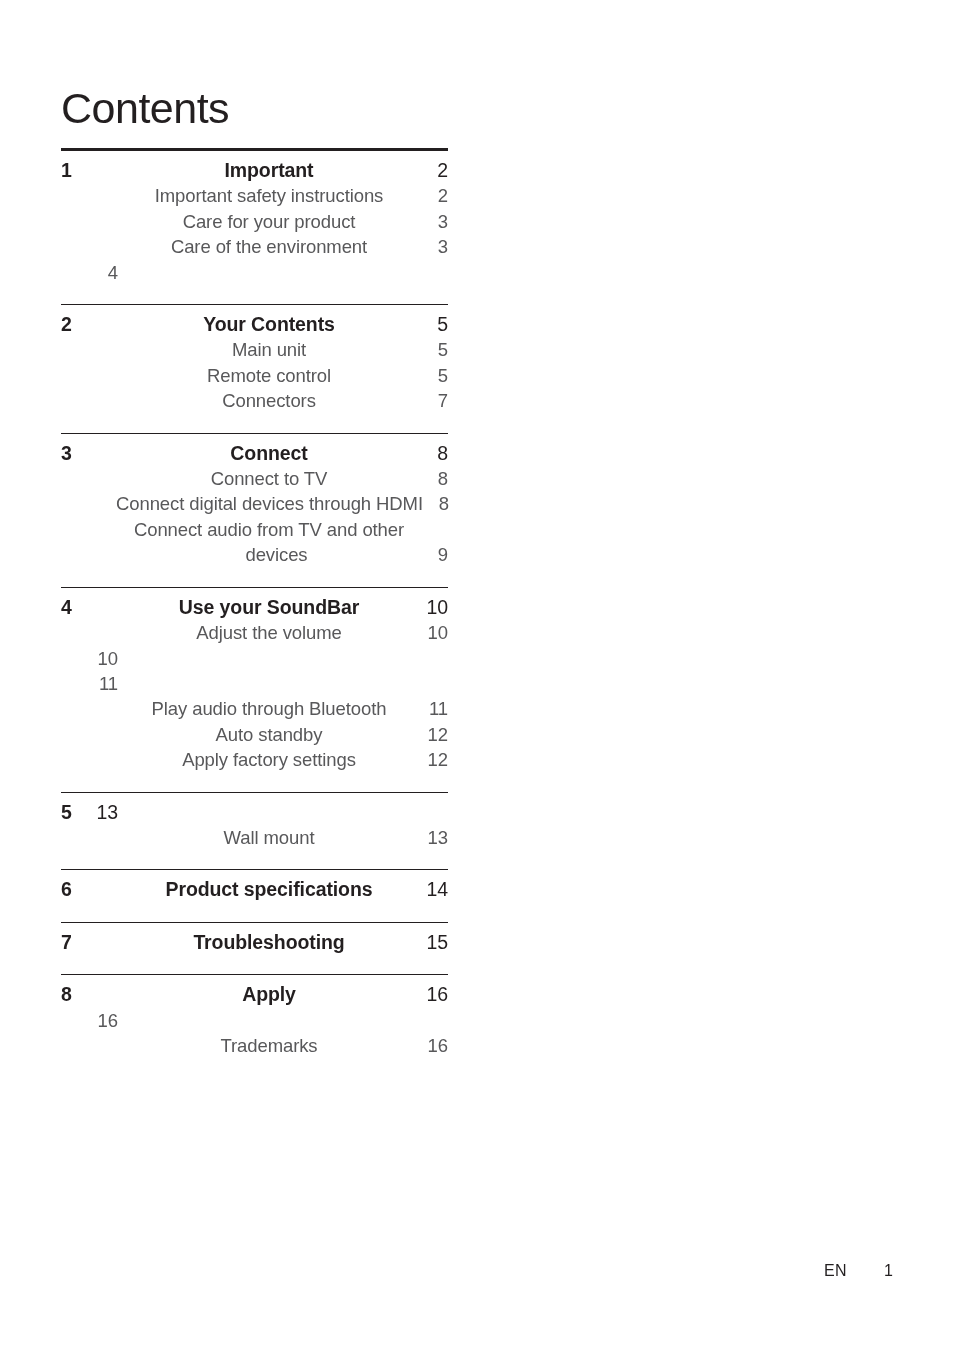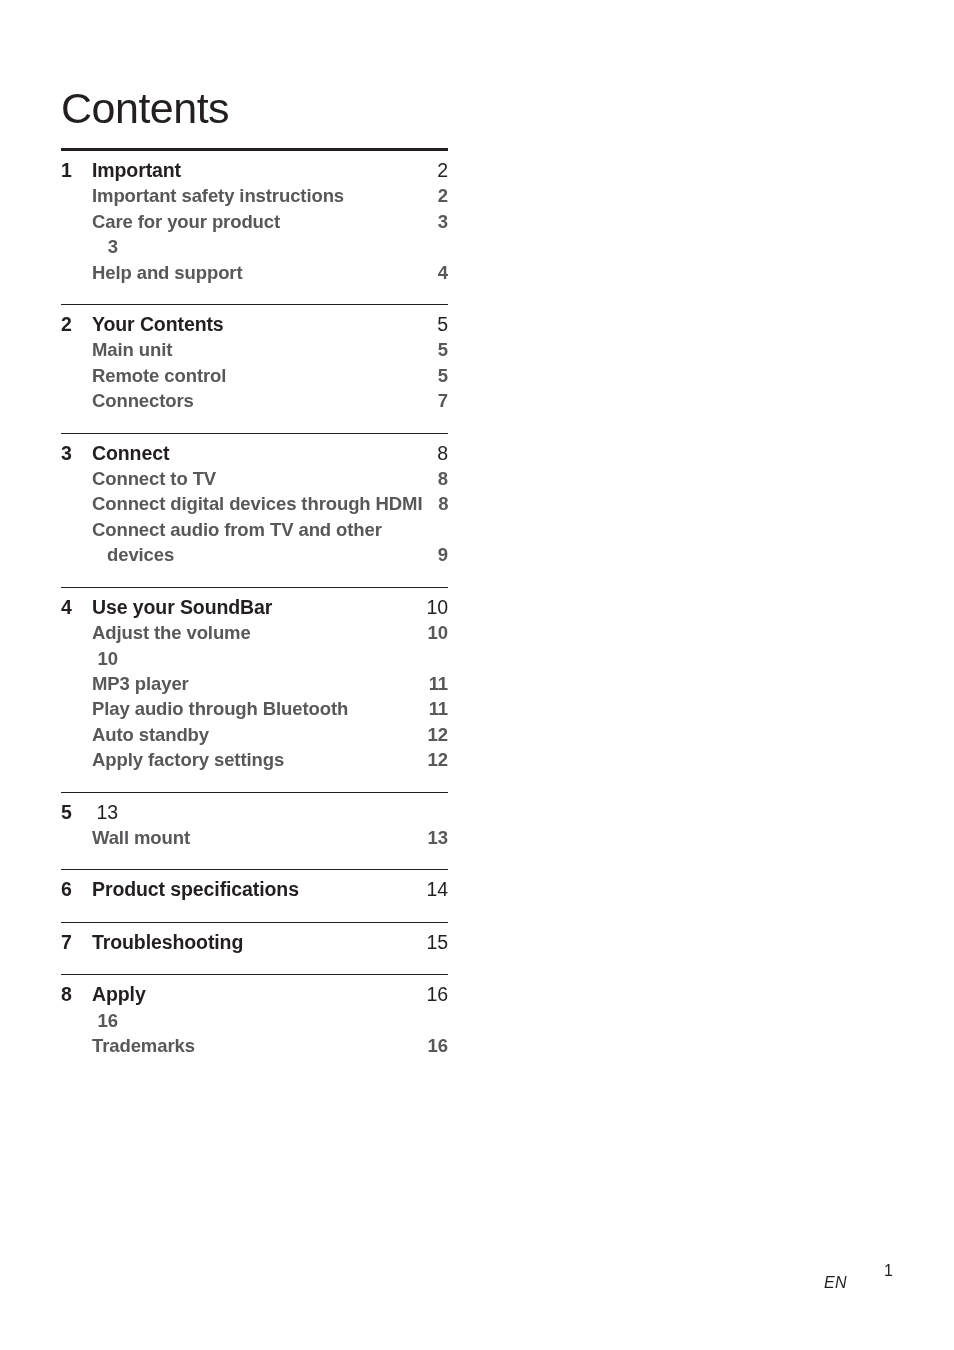--- a/index.html
+++ b/index.html
@@ -67,21 +67,22 @@
   }
 
   .row .num-col {
     width: 31px;
     flex: 0 0 31px;
     text-align: left;
   }
 
   .row .label-col {
     flex: 1 1 auto;
-    text-align: left;
+    text-align: center;
+    margin-left: 24px;
   }
 
   .row .page-col {
     flex: 0 0 auto;
     text-align: right;
     min-width: 26px;
   }
 
   
   .row.chapter {
@@ -91,21 +92,21 @@
     letter-spacing: -0.1px;
   }
   .row.chapter .page-col {
     font-weight: 400;
     color: #231f20;
   }
 
   
   .row.entry {
     font-size: 18.5px;
-    font-weight: 700;
+    font-weight: 400;
     color: #58585a;
     letter-spacing: -0.1px;
   }
   .row.entry .page-col {
     color: #58585a;
   }
 
   
   .row.entry.cont .label-col {
     padding-left: 15px;
@@ -115,26 +116,25 @@
   .footer {
     position: absolute;
     left: 0;
     top: 1262px;
     width: 954px;
     height: 24px;
   }
   .footer .lang {
     position: absolute;
     left: 824px;
-    top: 12px;
+    top: 0;
     font-size: 16px;
     color: #231f20;
     font-weight: 400;
     letter-spacing: 0.3px;
-    font-style: italic;
   }
   .footer .pageno {
     position: absolute;
     left: 884px;
     top: 0;
     font-size: 16px;
     color: #231f20;
     font-weight: 400;
   }
 </style>
@@ -159,25 +159,25 @@
           <span class="label-col">Important safety instructions</span>
           <span class="page-col">2</span>
         </div>
         <div class="row entry">
           <span class="num-col"></span>
           <span class="label-col">Care for your product</span>
           <span class="page-col">3</span>
         </div>
         <div class="row entry">
           <span class="num-col"></span>
+          <span class="label-col">Care of the environment</span>
           <span class="page-col">3</span>
         </div>
         <div class="row entry">
           <span class="num-col"></span>
-          <span class="label-col">Help and support</span>
           <span class="page-col">4</span>
         </div>
       </div>
       <div class="gap-before-rule"></div>
       <div class="rule"></div>
       <div class="gap-after-rule"></div>
       <div class="section">
         <div class="row chapter">
           <span class="num-col">2</span>
           <span class="label-col">Your Contents</span>
@@ -242,21 +242,20 @@
           <span class="num-col"></span>
           <span class="label-col">Adjust the volume</span>
           <span class="page-col">10</span>
         </div>
         <div class="row entry">
           <span class="num-col"></span>
           <span class="page-col">10</span>
         </div>
         <div class="row entry">
           <span class="num-col"></span>
-          <span class="label-col">MP3 player</span>
           <span class="page-col">11</span>
         </div>
         <div class="row entry">
           <span class="num-col"></span>
           <span class="label-col">Play audio through Bluetooth</span>
           <span class="page-col">11</span>
         </div>
         <div class="row entry">
           <span class="num-col"></span>
           <span class="label-col">Auto standby</span>

